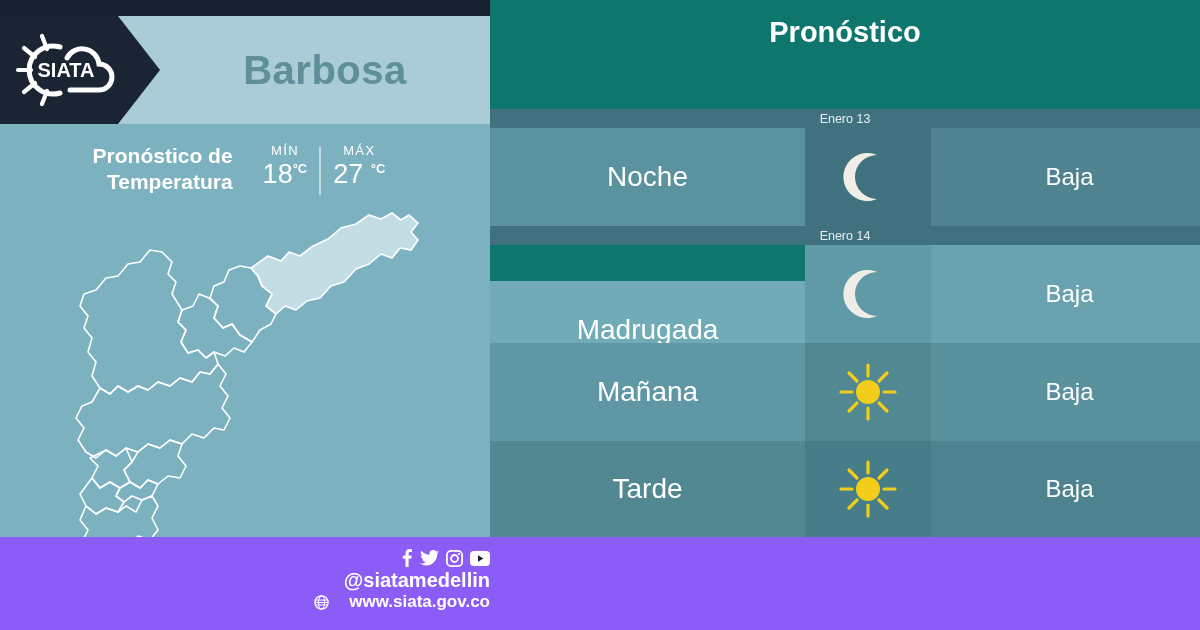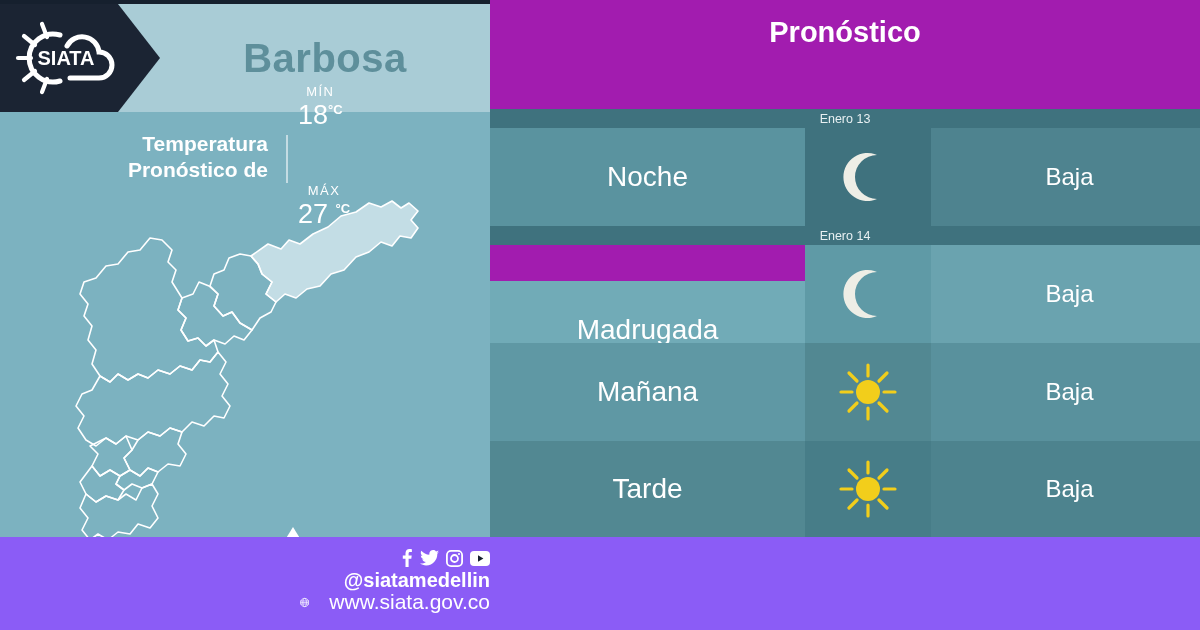--- a/index.html
+++ b/index.html
@@ -7,21 +7,21 @@
   body {
     font-family:"Liberation Sans", sans-serif;
     background:#16202e;
     overflow:hidden;
     position:relative;
   }
   .canvas { position:relative; width:1200px; height:630px; overflow:hidden; }
 
   
   .left-panel{
-    position:absolute; left:0; top:4px; width:490px; height:537px;
+    position:absolute; left:0; top:16px; width:490px; height:537px;
     background:#7cb2c0;
   }
   .header-bar{
     position:absolute; left:0; top:0; width:490px; height:108px;
     background:#a9ccd6;
   }
   .logo-shape{
     position:absolute; left:0; top:0; width:160px; height:108px;
     background:#1b2433;
     clip-path: polygon(0 0, 118px 0, 160px 54px, 118px 108px, 0 108px);
@@ -36,21 +36,21 @@
   }
 
   .temp-block{
     position:absolute; left:0; top:108px; width:490px; height:90px;
     display:flex; align-items:center; justify-content:center; gap:18px;
   }
   .temp-title{
     color:#ffffff; font-size:21px; font-weight:bold; line-height:1.25;
     text-align:right;
   }
-  .temp-vals{ display:flex; align-items:flex-start;flex-direction:column; }
+  .temp-vals{ display:flex; align-items:flex-start; }
   .temp-col{ text-align:center; padding:0 12px; color:#fff; }
   .temp-col .lbl{ font-size:13px; letter-spacing:1.4px; display:block; margin-bottom:1px; }
   .temp-col .val{ font-size:27px; font-weight:400; }
   .temp-col .val sup{ font-size:13px; font-weight:bold; vertical-align:super; }
   .temp-divider{
     width:2px; height:48px; background:rgba(255,255,255,0.55); margin-top:4px;
   }
 
   .map-wrap{ position:absolute; left:0; top:190px; width:490px; height:347px; }
   .map-wrap svg{ display:block; }
@@ -61,21 +61,21 @@
   .north .tri{
     width:0;height:0;margin:0 auto;
     border-left:8px solid transparent;border-right:8px solid transparent;
     border-bottom:13px solid #fff;
   }
   .north .n{ font-size:24px; font-weight:bold; line-height:20px; display:block; }
 
   
   .right-panel{
     position:absolute; left:490px; top:0; width:710px; height:537px;
-    background:#a21caf;
+    background:#0f766e;
   }
   .precip-title{
     position:absolute; left:0; top:14px; width:710px;
     text-align:center; color:#ffffff; font-size:29px; font-weight:bold; line-height:1.28;
   }
   .date-strip{
     position:absolute; left:0; width:710px; height:19px;
     background:#3f727e;
     display:flex; align-items:center; justify-content:center;
     color:#e8f0f2; font-size:12.5px;
@@ -109,21 +109,21 @@
   .footer{
     position:absolute; left:0; top:537px; width:1200px; height:93px;
     background:#8b5cf6;
   }
   .foot-social{
     position:absolute; left:300px; top:12px; width:190px; color:#fff; text-align:right;
   }
   .soc-icons{ display:flex; gap:7px; justify-content:flex-end; align-items:center; height:18px; }
   .soc-icons svg{ display:block; }
   .handle{ font-size:20px; font-weight:bold; line-height:24px; margin-top:1px; }
-  .site{ font-size:21px; line-height:20px; display:flex; align-items:center; justify-content:flex-end; gap:20px; }
+  .site{ font-size:17px; line-height:20px; display:flex; align-items:center; justify-content:flex-end; gap:20px;font-weight:bold; }
 </style>
 </head>
 <body>
 
 <div class="canvas">
 
   <div class="left-panel">
 
     <div class="header-bar">
       <div class="logo-shape">
@@ -138,22 +138,22 @@
             <path d="M56 60 H85 A13 13 0 0 0 85 34 A17 17 0 0 0 53 28" stroke-width="5"></path>
           </g>
           <text x="52" y="47" fill="#ffffff" font-size="20" font-weight="bold" text-anchor="middle" font-family="Liberation Sans, sans-serif">SIATA</text>
         </svg>
       </div>
       <div class="city-name">Barbosa</div>
     </div>
 
     <div class="temp-block">
       <div class="temp-title">
+        <div>Pronóstico de</div>
         <div>Temperatura</div>
-        <div>Pronóstico de</div>
       </div>
       <div class="temp-vals">
         <div class="temp-col">
           <span class="lbl">MÍN</span>
           <span class="val"><span>18</span><sup>°C</sup></span>
         </div>
         <div class="temp-divider"></div>
         <div class="temp-col">
           <span class="lbl">MÁX</span>
           <span class="val"><span>27</span> <sup>°C</sup></span>

